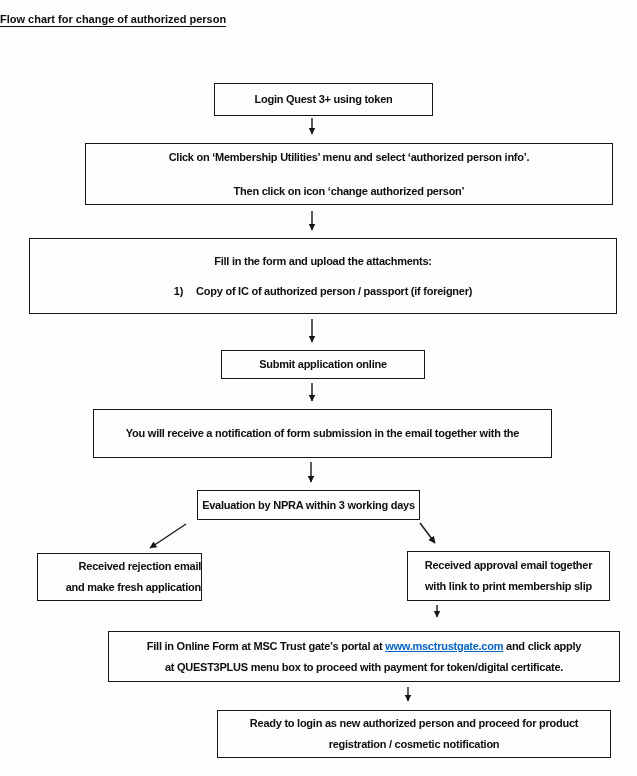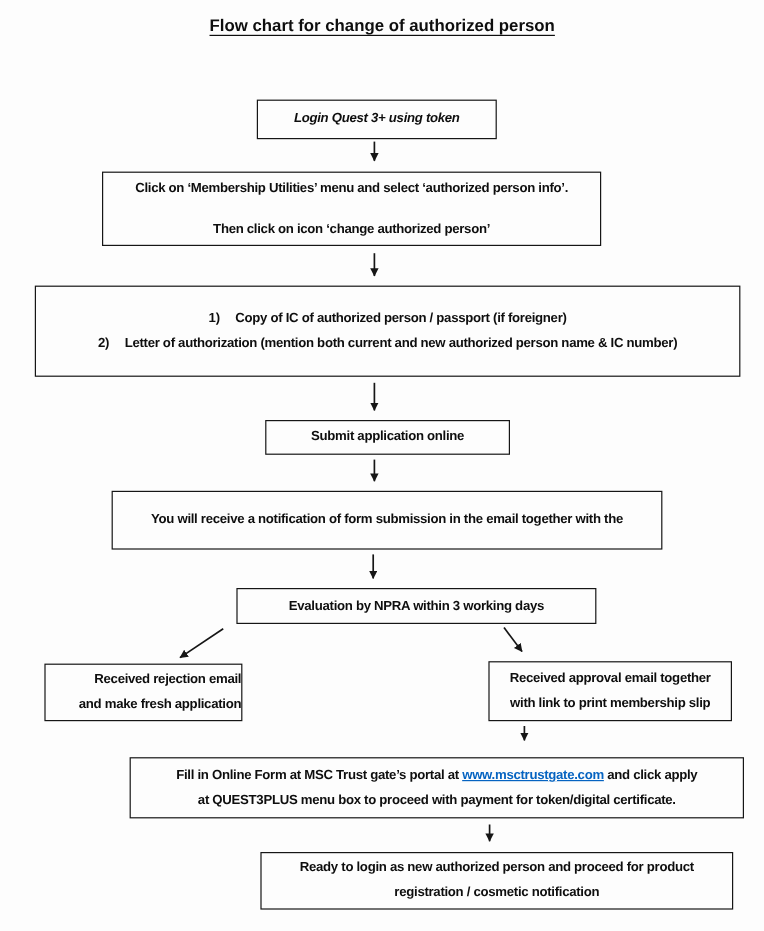--- a/index.html
+++ b/index.html
@@ -6,37 +6,37 @@
   .page{
     position:relative;
     width:637px;height:776px;
     background:#fdfdfd;
     font-family:"Liberation Sans",sans-serif;
     color:#0e0e0e;
     overflow:hidden;
   }
   .title{
     position:absolute;top:13px;left:0;width:100%;
-    text-align:center;font-size:14px;font-weight:bold;
+    text-align:left;font-size:11px;font-weight:bold;
   }
   .title span{text-decoration:underline;text-underline-offset:3px;}
   .box{
     position:absolute;box-sizing:border-box;
     border:1.5px solid #161616;background:#fdfdfd;
     display:flex;flex-direction:column;
     align-items:center;justify-content:center;
     text-align:center;font-weight:bold;
     font-size:11px;letter-spacing:-0.25px;line-height:15px;
   }
-  .box-login       {left:214px;top:83px; width:200px;height:33px;font-style:italic;}
-  .box-membership  {left:85px; top:143px;width:416px;height:62px;}
+  .box-login       {left:214px;top:83px; width:219px;height:33px;}
+  .box-membership  {left:85px; top:143px;width:528px;height:62px;}
   .box-fillform    {left:29px; top:238px;width:588px;height:76px;}
   .box-submit      {left:221px;top:350px;width:204px;height:29px;}
   .box-notification{left:93px; top:409px;width:459px;height:49px;}
-  .box-evaluation  {left:197px;top:490px;width:300px;height:30px;}
+  .box-evaluation  {left:197px;top:490px;width:223px;height:30px;}
   .box-rejection   {left:37px; top:553px;width:165px;height:48px;align-items:flex-end;}
   .box-approval    {left:407px;top:551px;width:203px;height:50px;}
   .box-msc         {left:108px;top:631px;width:512px;height:51px;}
   .box-ready       {left:178px;top:710px;width:394px;height:48px;margin-left:39px;}
   .nw{white-space:nowrap;}
   .line{white-space:nowrap;line-height:21px;}
   .gap-top{margin-top:13px;}
   .heading{margin-bottom:9px;}
   .item .num{margin-right:13px;}
   a.portal-link{color:#0563c1;font-weight:bold;}
@@ -54,25 +54,23 @@
   <div class="box box-login">
     <div class="nw">Login Quest 3+ using token</div>
   </div>
 
   <div class="box box-membership">
     <div class="line">Click on ‘Membership Utilities’ menu and select ‘authorized person info’.</div>
     <div class="line gap-top">Then click on icon ‘change authorized person’</div>
   </div>
 
   <div class="box box-fillform">
+    <div class="line heading">Fill in the form and upload the attachments:</div>
     <div class="line item">
       <span class="num">1)</span><span>Copy of IC of authorized person / passport (if foreigner)</span>
-    </div>
-    <div class="line item">
-      <span class="num">2)</span><span>Letter of authorization (mention both current and new authorized person name &amp; IC number)</span>
     </div>
   </div>
 
   <div class="box box-submit">
     <div class="nw">Submit application online</div>
   </div>
 
   <div class="box box-notification">
     <div class="line">You will receive a notification of form submission in the email together with the</div>
   </div>

